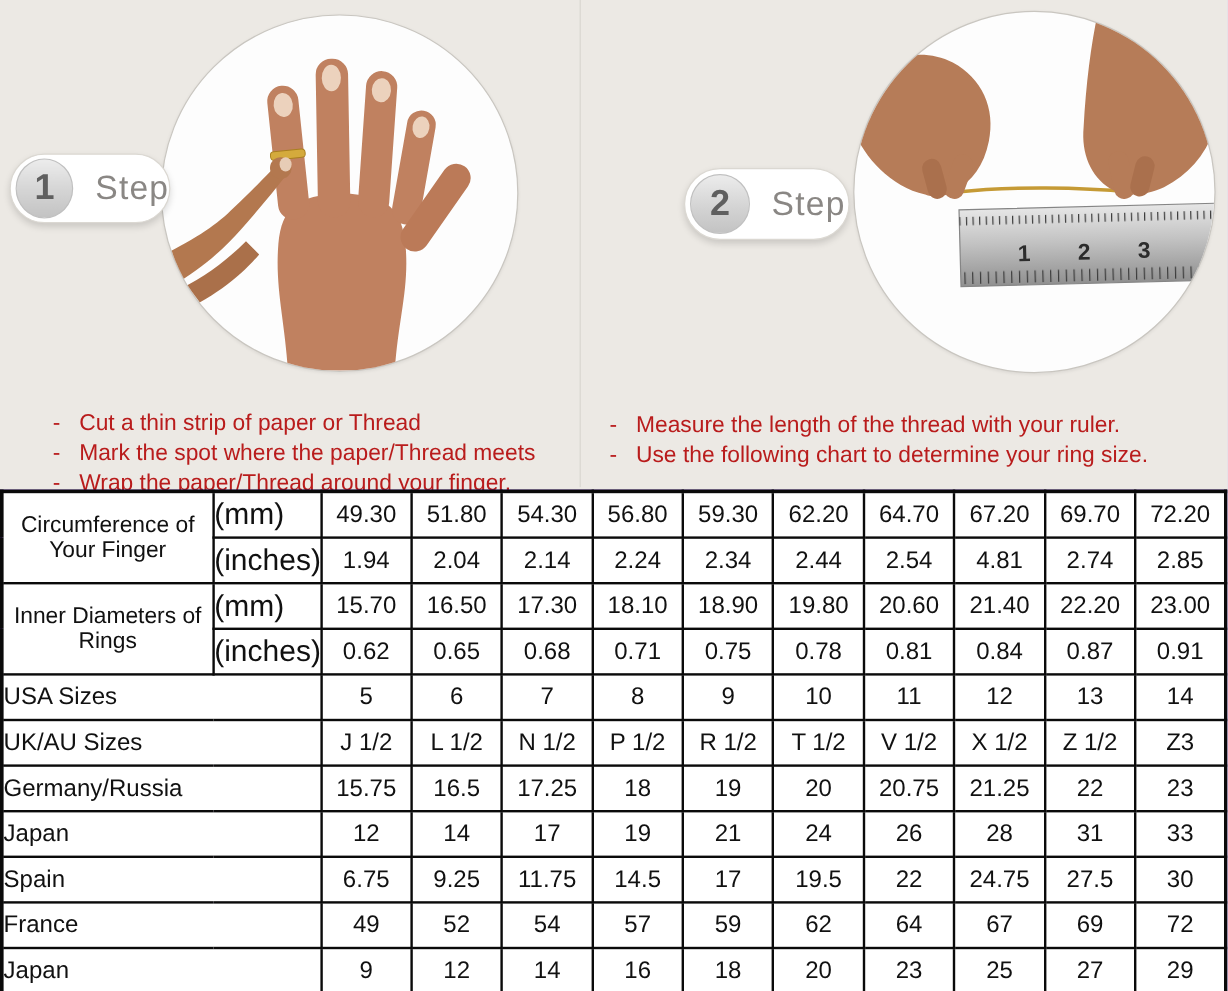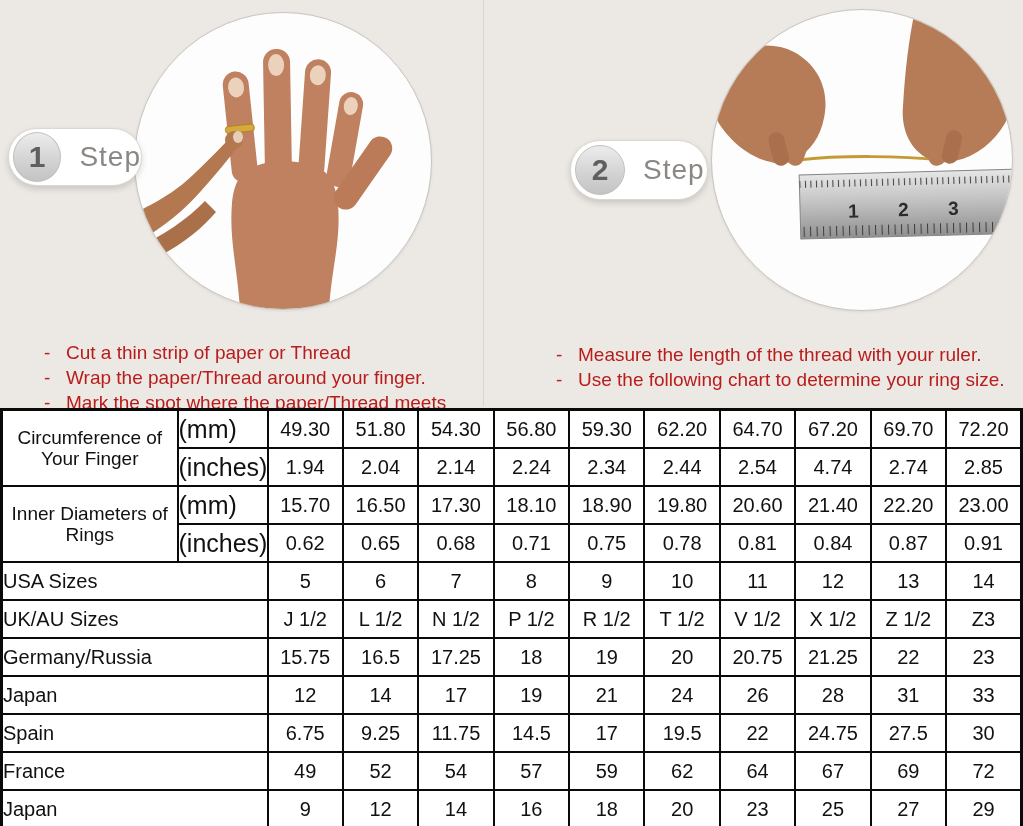--- a/index.html
+++ b/index.html
@@ -16,21 +16,21 @@
   .pill{position:absolute;display:flex;align-items:center;background:#fff;border:1px solid #dbd8d2;
         border-radius:30px;box-shadow:0 3px 6px rgba(0,0,0,.15);z-index:5;}
   .p1{left:8px;top:128px;width:132px;height:56px;}
   .p2{left:570px;top:140px;width:136px;height:58px;}
   .badge-num{display:flex;align-items:center;justify-content:center;width:48px;height:48px;margin-left:4px;
              border-radius:50%;background:linear-gradient(180deg,#ececec 0%,#d4d4d4 55%,#c3c3c3 100%);
              border:1px solid #c0c0c0;color:#5f5f5f;font-size:30px;font-weight:bold;}
   .badge-label{margin-left:18px;color:#8a8784;font-size:28px;letter-spacing:1px;}
   .bullets{position:absolute;margin:16px;padding:0;list-style:none;color:#b91c1c;font-size:19px;line-height:25px;}
   .b1{left:24px;top:324px;}
-  .b2{left:536px;top:326px;}
+  .b2{left:488px;top:326px;}
   .bullets li{white-space:nowrap;}
   .bullets .dash{display:inline-block;width:22px;text-align:left;padding-left:4px;}
   
   .table-wrap{position:absolute;left:0;top:408px;width:1023px;height:418px;background:#4c1d95;}
   table.ring{border-collapse:collapse;width:1023px;height:418px;table-layout:fixed;
              border:3px solid #0a0a0a;font-size:20px;color:#111;}
   table.ring td{border:2px solid #0a0a0a;padding:0;background:#fff;height:36px;}
   td.v{text-align:center;}
   td.sh{background:#d9d9d9;}
   td.lblc{text-align:center;font-size:19px;line-height:21px;}
@@ -68,22 +68,22 @@
         <circle cx="99" cy="127" r="9" fill="#b3784f"></circle>
         <ellipse cx="103" cy="124" rx="5" ry="6" fill="#e7ccb6"></ellipse>
       </svg>
     </div>
     <div class="pill p1">
       <span class="badge-num">1</span>
       <span class="badge-label">Step</span>
     </div>
     <ul class="bullets b1">
       <li><span class="dash">-</span><span>Cut a thin strip of paper or Thread</span></li>
+      <li><span class="dash">-</span><span>Mark the spot where the paper/Thread meets</span></li>
       <li><span class="dash">-</span><span>Wrap the paper/Thread around your finger.</span></li>
-      <li><span class="dash">-</span><span>Mark the spot where the paper/Thread meets</span></li>
     </ul>
 
     <div class="photo-circle c2">
       <svg viewBox="0 0 300 300">
 
         <defs>
           <linearGradient id="rg" x1="0" y1="0" x2="0" y2="1">
             <stop offset="0" stop-color="#e6e6e6"></stop>
               <stop offset="0.45" stop-color="#c2c2c2"></stop>
               <stop offset="1" stop-color="#909090"></stop>
@@ -149,21 +149,21 @@
         </tr>
         <tr>
           <td class="unit">(inches)</td>
           <td class="v">1.94</td>
             <td class="v">2.04</td>
             <td class="v">2.14</td>
             <td class="v">2.24</td>
             <td class="v">2.34</td>
             <td class="v">2.44</td>
             <td class="v">2.54</td>
-            <td class="v">4.74</td>
+            <td class="v">4.81</td>
             <td class="v">2.74</td>
             <td class="v">2.85</td>
         </tr>
         <tr>
           <td rowspan="2" class="lblc">Inner Diameters of Rings</td>
           <td class="unit">(mm)</td>
           <td class="v">15.70</td>
             <td class="v">16.50</td>
             <td class="v">17.30</td>
             <td class="v">18.10</td>

